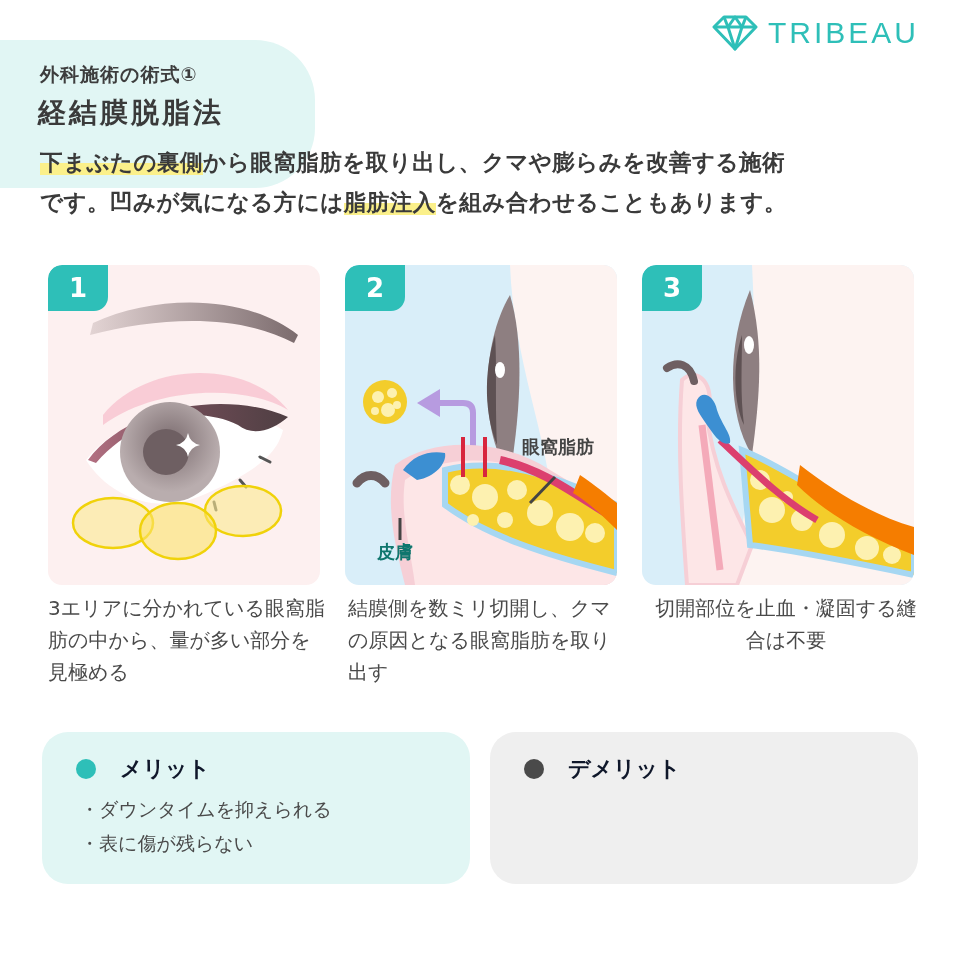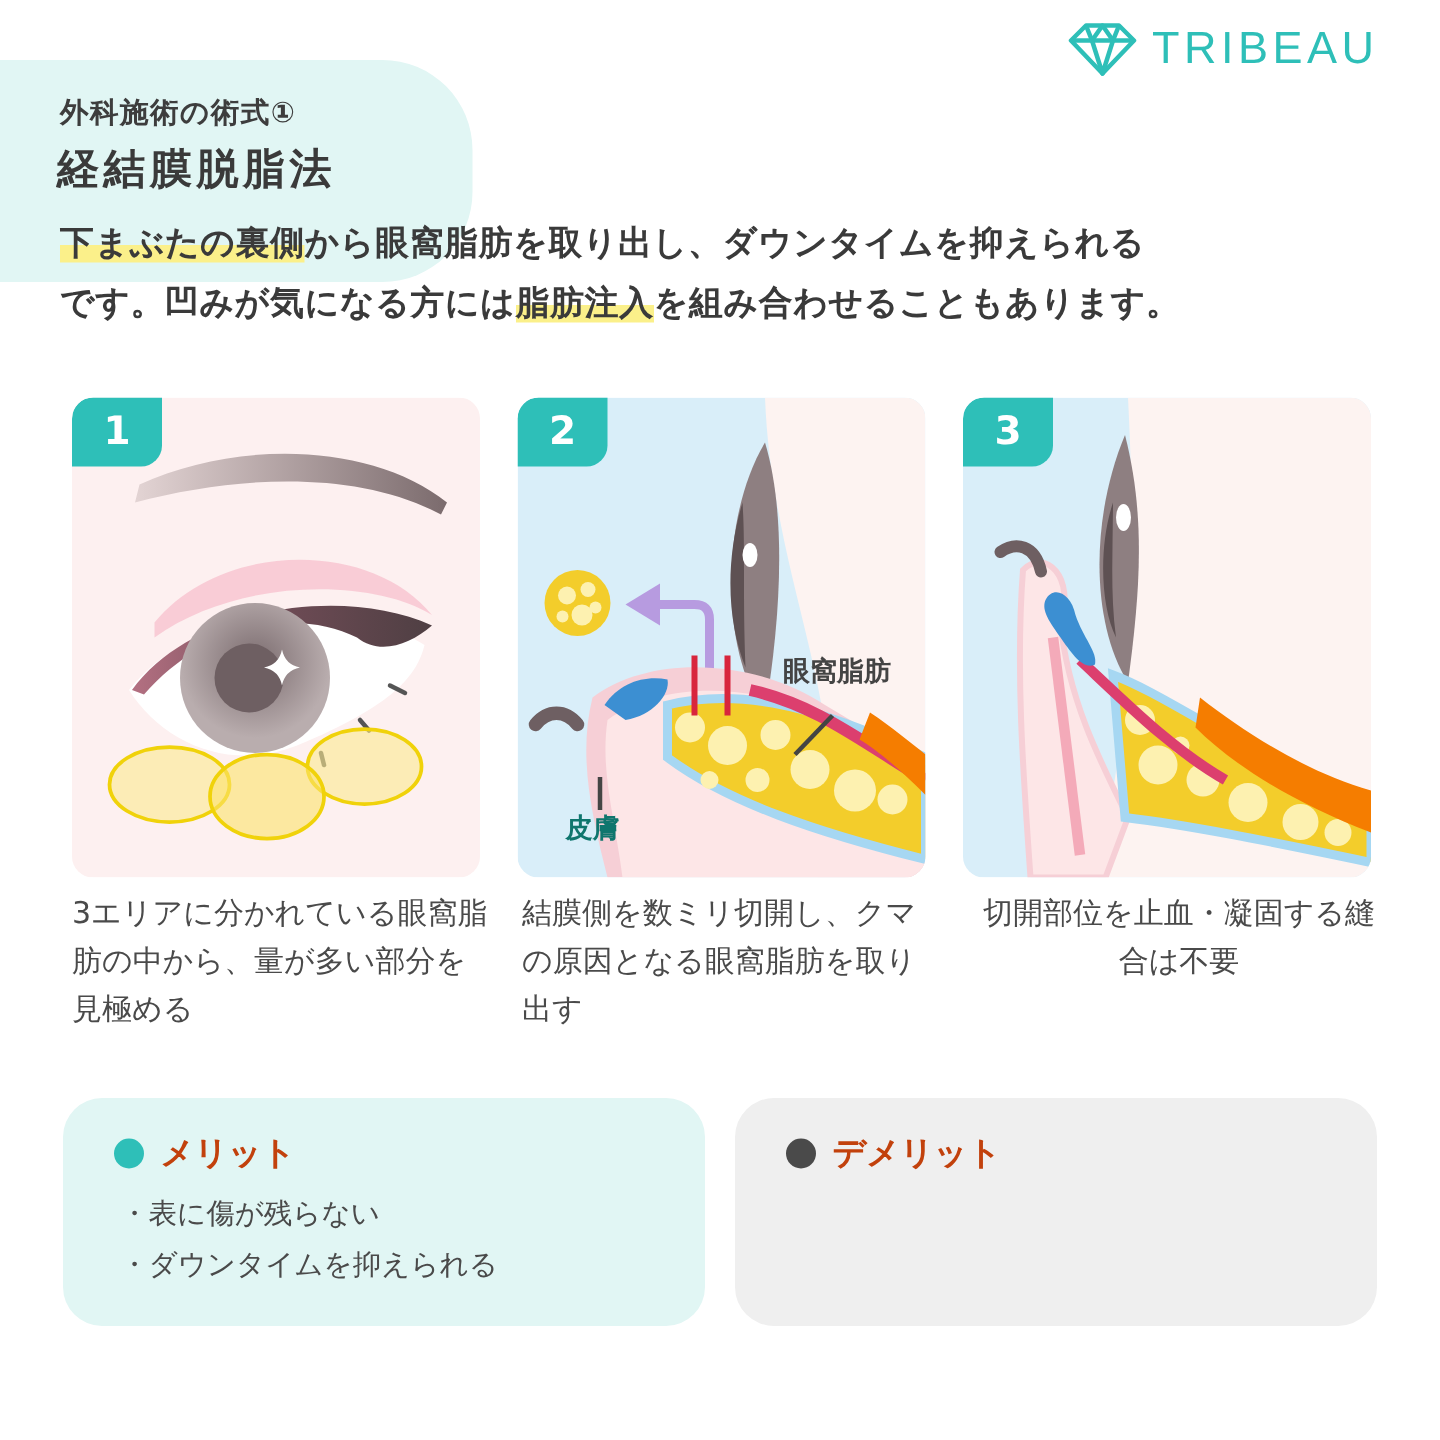--- a/index.html
+++ b/index.html
@@ -24,21 +24,21 @@
   .badge {
     position: absolute; left: 0; top: 0; width: 60px; height: 46px;
     background: #2ebfb8; border-radius: 14px 0 14px 0;
     color: #ffffff; font-weight: bold; font-size: 26px; text-align: center; line-height: 46px;
   }
   .caption { position: absolute; top: 592px; width: 280px; font-size: 20px; line-height: 32px; color: #4a4a4a; }
 
   .box { position: absolute; top: 732px; width: 428px; height: 152px; border-radius: 26px; padding: 22px 34px; }
   .box-merit { left: 42px; background: #e1f6f4; }
   .box-demerit { left: 490px; background: #efefef; }
-  .box-head { display: flex; align-items: center; gap: 11px; font-size: 22px; font-weight: bold; color: #c2410c; margin-bottom: 8px; }
+  .box-head { display: flex; align-items: center; gap: 24px; font-size: 22px; font-weight: bold; color: #0f172a; margin-bottom: 8px; }
   .dot { width: 20px; height: 20px; border-radius: 50%; display: inline-block; }
   .box ul { list-style: none; }
   .box li { font-size: 19px; line-height: 34px; color: #4a4a4a; padding-left: 4px; }
   .box li::before { content: "・"; }
 </style>
 </head>
 <body>
 
 <div class="title-pill">
   <div class="subtitle">外科施術の術式①</div>
@@ -51,21 +51,21 @@
       <polygon points="12,3 34,3 44,13 23,35 2,13"></polygon>
       <polyline points="2,13 44,13"></polyline>
       <polyline points="12,3 16,13 23,35 30,13 34,3"></polyline>
       <polyline points="16,13 23,3 30,13"></polyline>
     </g>
   </svg>
   <span class="logo-text">TRIBEAU</span>
 </div>
 
 <div class="lead">
-  <span class="hl">下まぶたの裏側</span><span>から眼窩脂肪を取り出し、ダウンタイムを抑えられる</span><br>
+  <span class="hl">下まぶたの裏側</span><span>から眼窩脂肪を取り出し、クマや膨らみを改善する施術</span><br>
   <span>です。凹みが気になる方には</span><span class="hl">脂肪注入</span><span>を組み合わせることもあります。</span>
 </div>
 
 <div class="card" style="left:48px;">
   <svg width="272" height="320" viewBox="0 0 272 320">
     <defs>
       <linearGradient id="brow" x1="0" x2="1">
           <stop offset="0" stop-color="#e3d4d4"></stop>
           <stop offset="1" stop-color="#7b6b6d"></stop>
         </linearGradient>
@@ -174,22 +174,22 @@
   <div class="badge">3</div>
 </div>
 <div class="caption" style="left:646px;text-align:center;">切開部位を止血・凝固する縫合は不要</div>
 
 <div class="box box-merit">
   <div class="box-head">
     <span class="dot" style="background:#2ebfb8;"></span>
     <span>メリット</span>
   </div>
   <ul>
+    <li>ダウンタイムを抑えられる</li>
     <li>表に傷が残らない</li>
-    <li>ダウンタイムを抑えられる</li>
   </ul>
 </div>
 
 <div class="box box-demerit">
   <div class="box-head">
     <span class="dot" style="background:#4a4a4a;"></span>
     <span>デメリット</span>
   </div>
 </div>
 

